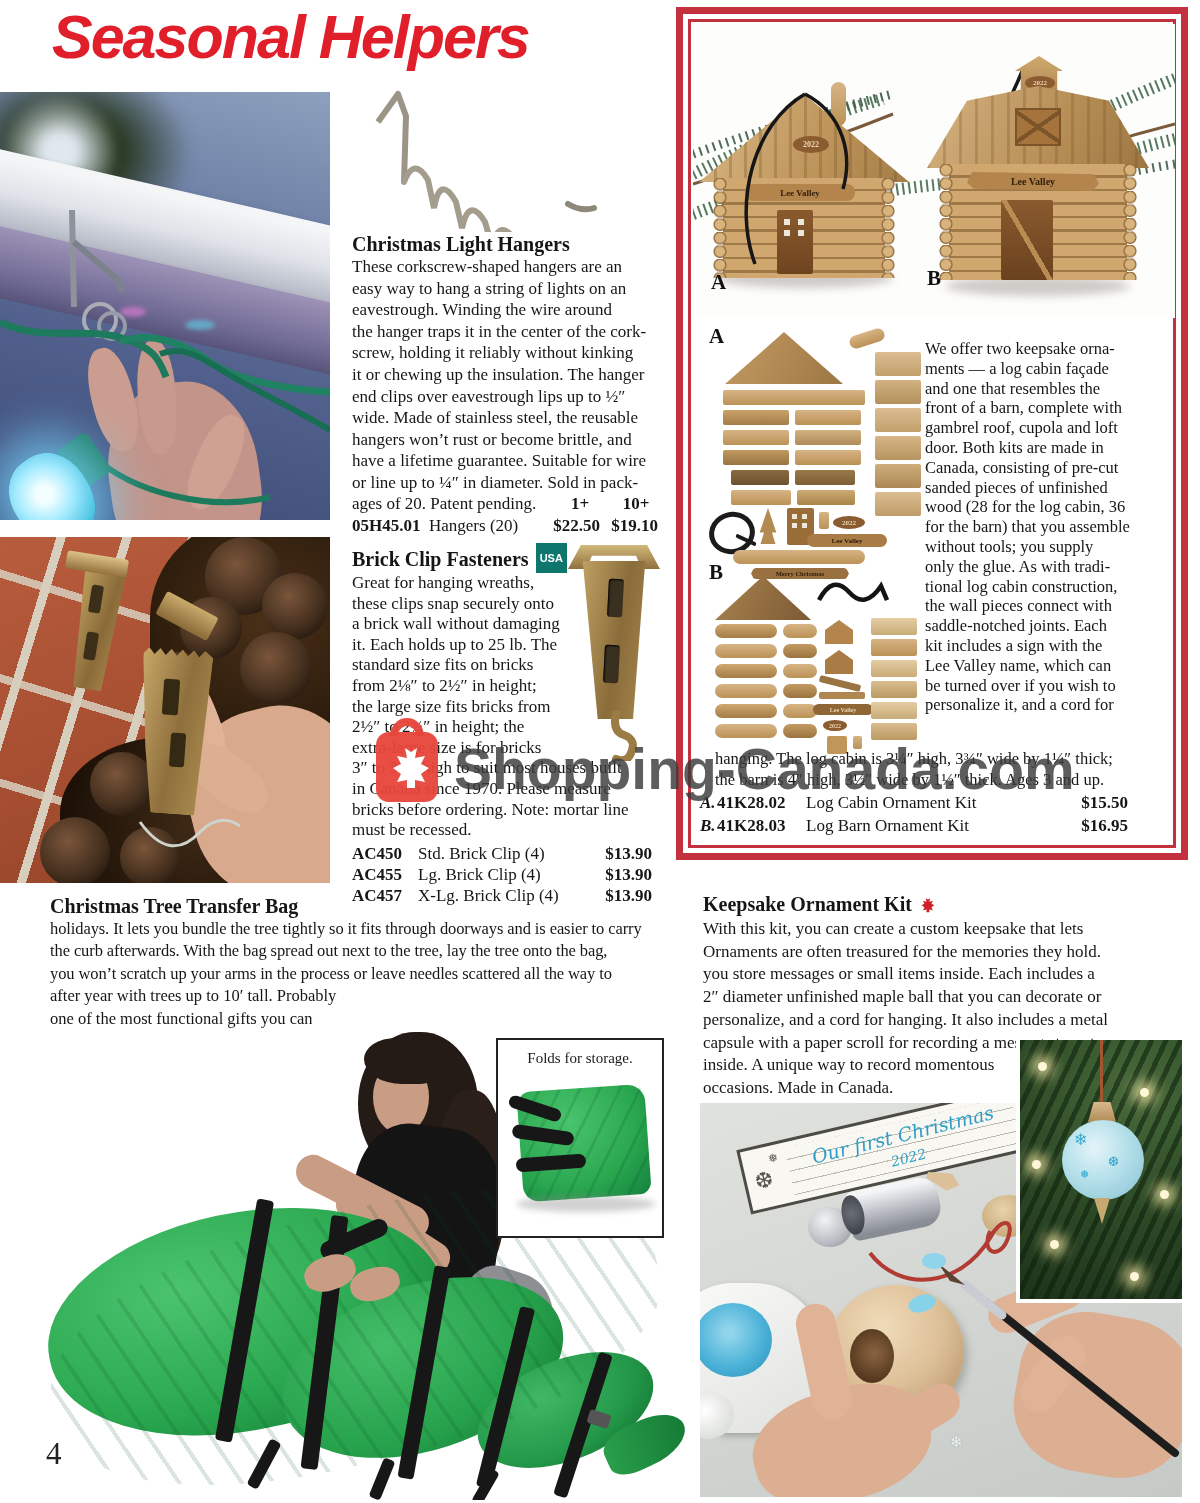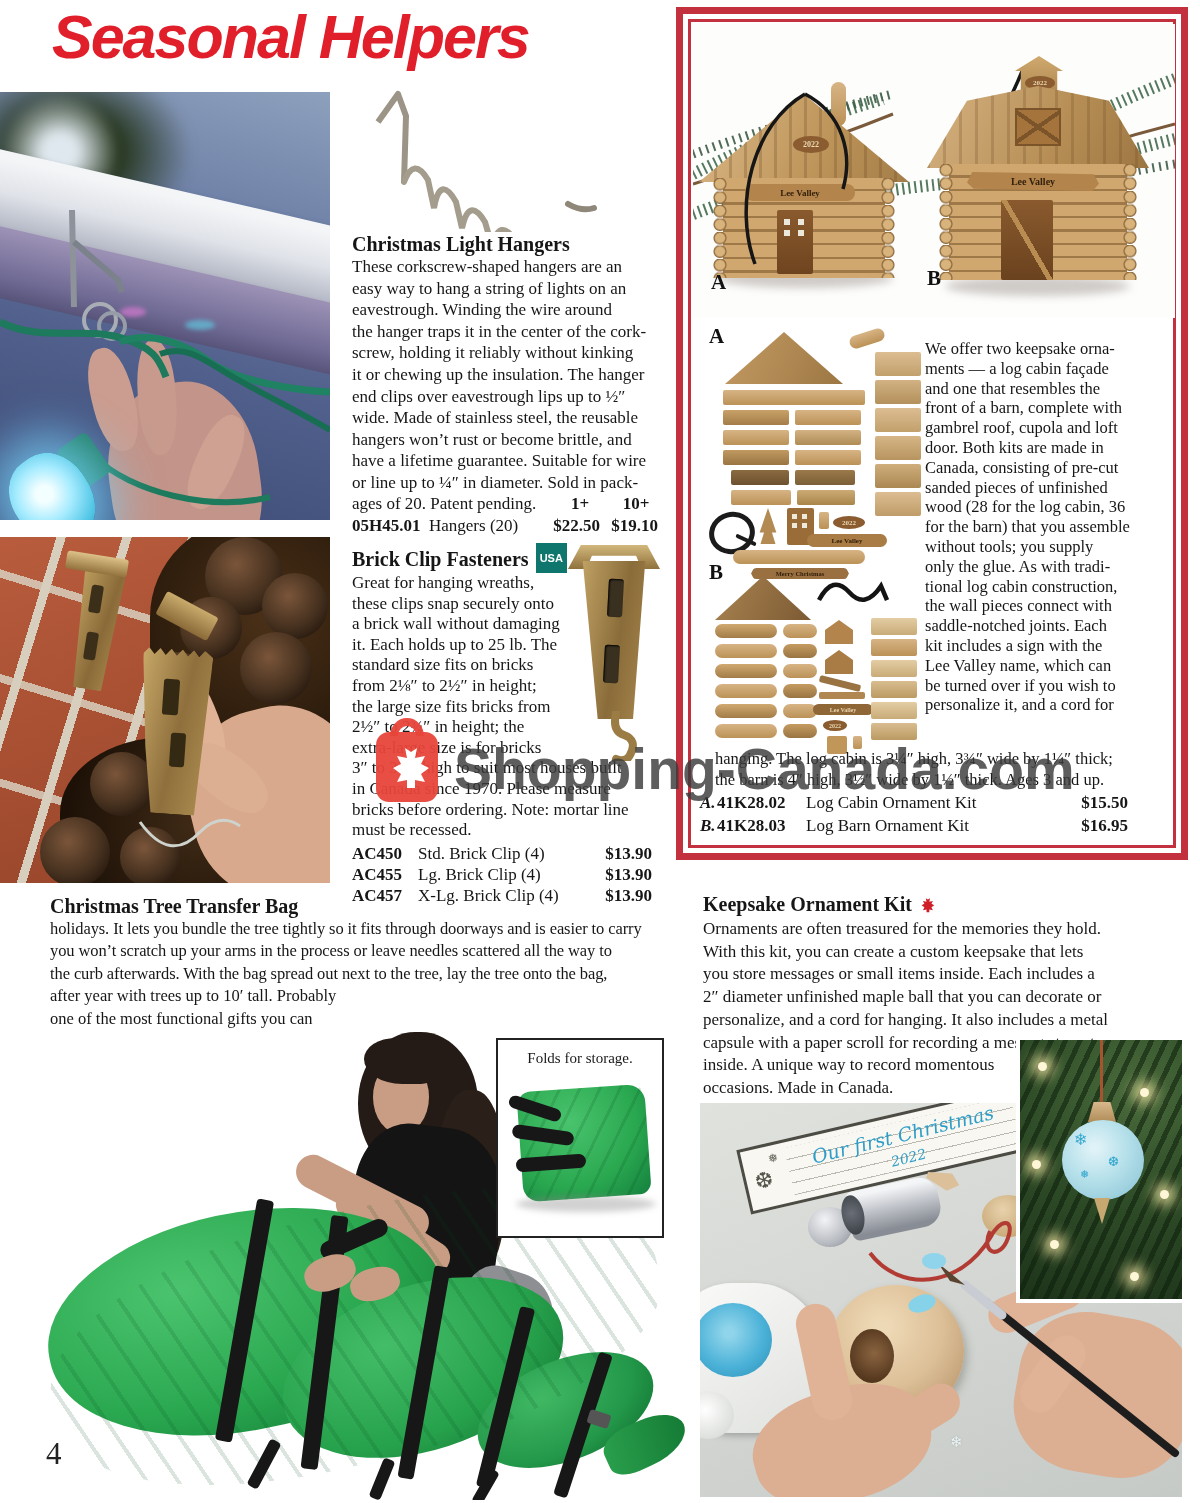--- a/index.html
+++ b/index.html
@@ -402,22 +402,22 @@
       <rect x="2" y="18" width="62" height="70" rx="13" fill="#e8453a" opacity="0.95"></rect>
       <path fill="#fff" d="M33 30l4 8 6-4-2 10 10-2-4 8 8 4-8 6 4 8-10-2 0 8h-8l0-8-10 2 4-8-8-6 8-4-4-8 10 2-2-10 6 4z"></path>
     </svg>
     <div class="wm-text">Shopping-Canada.com</div>
   </div>
 
   <div class="abs" style="left:50px;top:895px;width:650px;">
     <div class="sec-title">Christmas Tree Transfer Bag</div>
     <div class="tcol" style="position:static;font-size:16.5px;line-height:22.4px;letter-spacing:-0.1px;">
         <div>holidays. It lets you bundle the tree tightly so it fits through doorways and is easier to carry</div>
+        <div>the curb afterwards. With the bag spread out next to the tree, lay the tree onto the bag,</div>
         <div>you won’t scratch up your arms in the process or leave needles scattered all the way to</div>
-        <div>the curb afterwards. With the bag spread out next to the tree, lay the tree onto the bag,</div>
       </div>
     <div class="tcol" style="position:static;font-size:16.5px;line-height:22.9px;">
         <div>after year with trees up to 10′ tall. Probably</div>
         <div>one of the most functional gifts you can</div>
         <div>give for the Christmas season.</div>
       </div>
     <div class="prow" style="position:relative;width:340px;margin-top:2px;">
       <span class="sku" style="left:0;">09A06.95</span>
       <span style="left:78px;">Tree Transfer Bag</span>
       <span class="pr" style="left:243px;">$29.90</span>
@@ -468,22 +468,22 @@
     <div class="abs" style="left:18px;top:156px;width:140px;height:16px;border-radius:50%;background:rgba(140,140,140,.4);filter:blur(3px);"></div>
   </div>
 
   <div class="abs" style="left:703px;top:893px;width:485px;">
     <div class="sec-title">
       <span>Keepsake Ornament Kit</span><span class="leaf"><svg width="17" height="17" viewBox="0 0 24 24">
             <path fill="#cf2027" d="M12 1l2 4 3-2-1 5 5-1-2 4 4 2-4 3 2 4-5-1 0 4h-4l0-4-5 1 2-4-4-3 4-2-2-4 5 1-1-5 3 2z"></path>
           </svg></span>
     </div>
     <div class="tcol" style="position:static;line-height:22.7px;">
+        <div>With this kit, you can create a custom keepsake that lets</div>
         <div>Ornaments are often treasured for the memories they hold.</div>
-        <div>With this kit, you can create a custom keepsake that lets</div>
         <div>you store messages or small items inside. Each includes a</div>
         <div>2″ diameter unfinished maple ball that you can decorate or</div>
         <div>personalize, and a cord for hanging. It also includes a metal</div>
         <div>capsule with a paper scroll for recording a message to put</div>
       </div>
     <div class="tcol" style="position:static;line-height:22.7px;">
         <div>inside. A unique way to record momentous</div>
         <div>occasions. Made in Canada.</div>
       </div>
     <div class="prow" style="position:relative;width:310px;margin-top:1px;">

